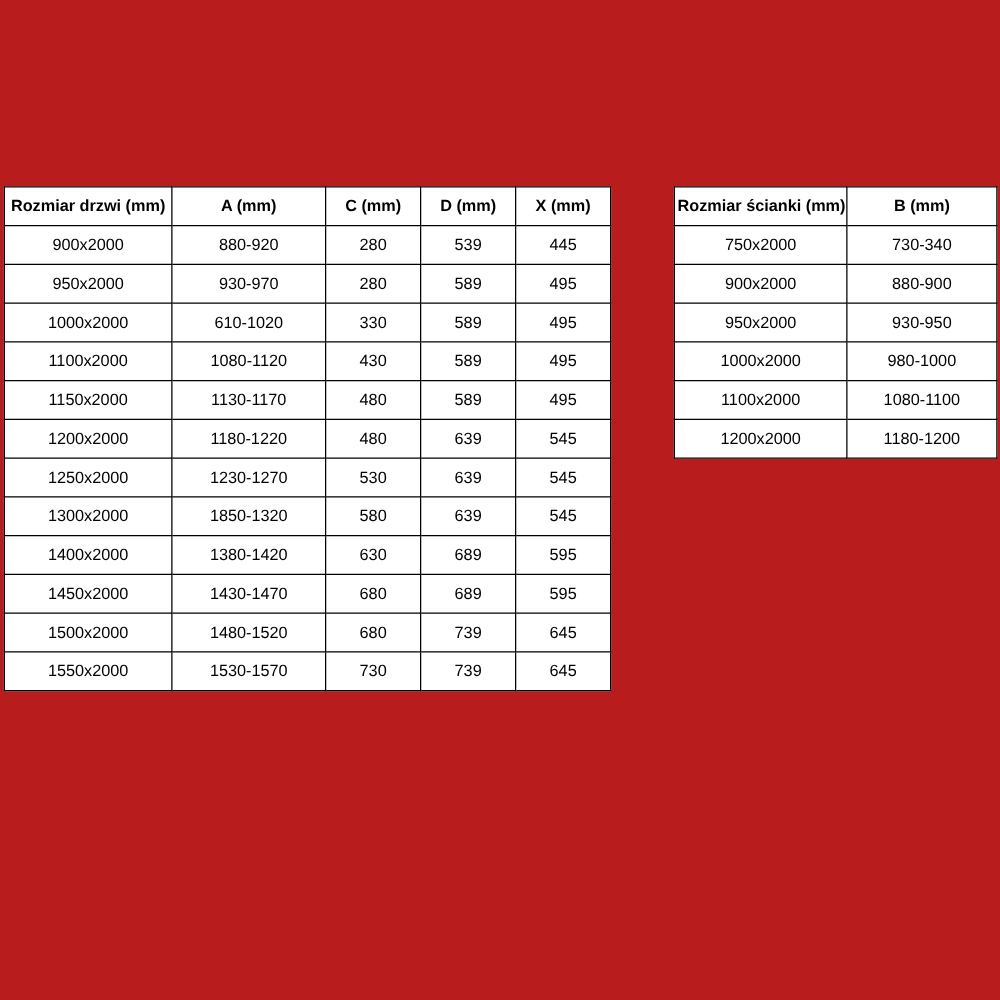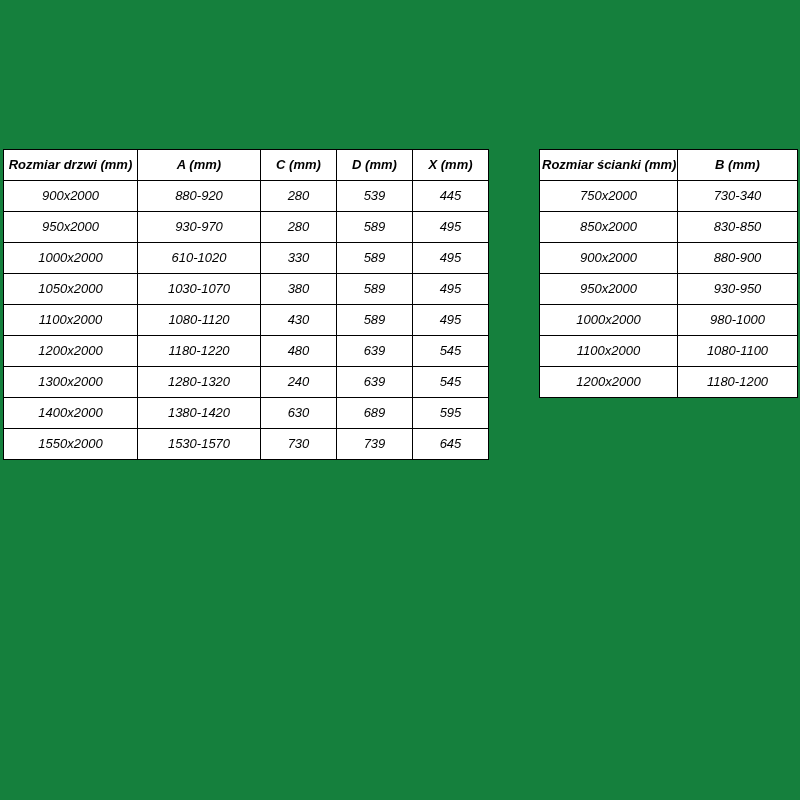--- a/index.html
+++ b/index.html
@@ -10,22 +10,21 @@
   body {
     width: 800px;
     height: 800px;
     position: relative;
     font-family: "Liberation Sans", sans-serif;
     color: #000000;
   }
   .page {
     position: absolute;
     inset: 0;
-    background: #15803d;
-    font-style: italic;
+    background: #b91c1c;
   }
   table.spec-table {
     position: absolute;
     border-collapse: collapse;
     table-layout: fixed;
     background: #ffffff;
   }
   table.spec-table th,
   table.spec-table td {
     border: 1px solid #000000;
@@ -94,53 +93,74 @@
           <td>495</td>
         </tr>
         <tr>
           <td>1000x2000</td>
           <td>610-1020</td>
           <td>330</td>
           <td>589</td>
           <td>495</td>
         </tr>
         <tr>
-          <td>1050x2000</td>
-          <td>1030-1070</td>
-          <td>380</td>
-          <td>589</td>
-          <td>495</td>
-        </tr>
-        <tr>
           <td>1100x2000</td>
           <td>1080-1120</td>
           <td>430</td>
+          <td>589</td>
+          <td>495</td>
+        </tr>
+        <tr>
+          <td>1150x2000</td>
+          <td>1130-1170</td>
+          <td>480</td>
           <td>589</td>
           <td>495</td>
         </tr>
         <tr>
           <td>1200x2000</td>
           <td>1180-1220</td>
           <td>480</td>
           <td>639</td>
           <td>545</td>
         </tr>
         <tr>
+          <td>1250x2000</td>
+          <td>1230-1270</td>
+          <td>530</td>
+          <td>639</td>
+          <td>545</td>
+        </tr>
+        <tr>
           <td>1300x2000</td>
-          <td>1280-1320</td>
-          <td>240</td>
+          <td>1850-1320</td>
+          <td>580</td>
           <td>639</td>
           <td>545</td>
         </tr>
         <tr>
           <td>1400x2000</td>
           <td>1380-1420</td>
           <td>630</td>
           <td>689</td>
           <td>595</td>
+        </tr>
+        <tr>
+          <td>1450x2000</td>
+          <td>1430-1470</td>
+          <td>680</td>
+          <td>689</td>
+          <td>595</td>
+        </tr>
+        <tr>
+          <td>1500x2000</td>
+          <td>1480-1520</td>
+          <td>680</td>
+          <td>739</td>
+          <td>645</td>
         </tr>
         <tr>
           <td>1550x2000</td>
           <td>1530-1570</td>
           <td>730</td>
           <td>739</td>
           <td>645</td>
         </tr>
       </tbody>
   </table>
@@ -155,24 +175,20 @@
           <th>Rozmiar ścianki (mm)</th>
           <th>B (mm)</th>
         </tr>
     </thead>
     <tbody>
         <tr>
           <td>750x2000</td>
           <td>730-340</td>
         </tr>
         <tr>
-          <td>850x2000</td>
-          <td>830-850</td>
-        </tr>
-        <tr>
           <td>900x2000</td>
           <td>880-900</td>
         </tr>
         <tr>
           <td>950x2000</td>
           <td>930-950</td>
         </tr>
         <tr>
           <td>1000x2000</td>
           <td>980-1000</td>

